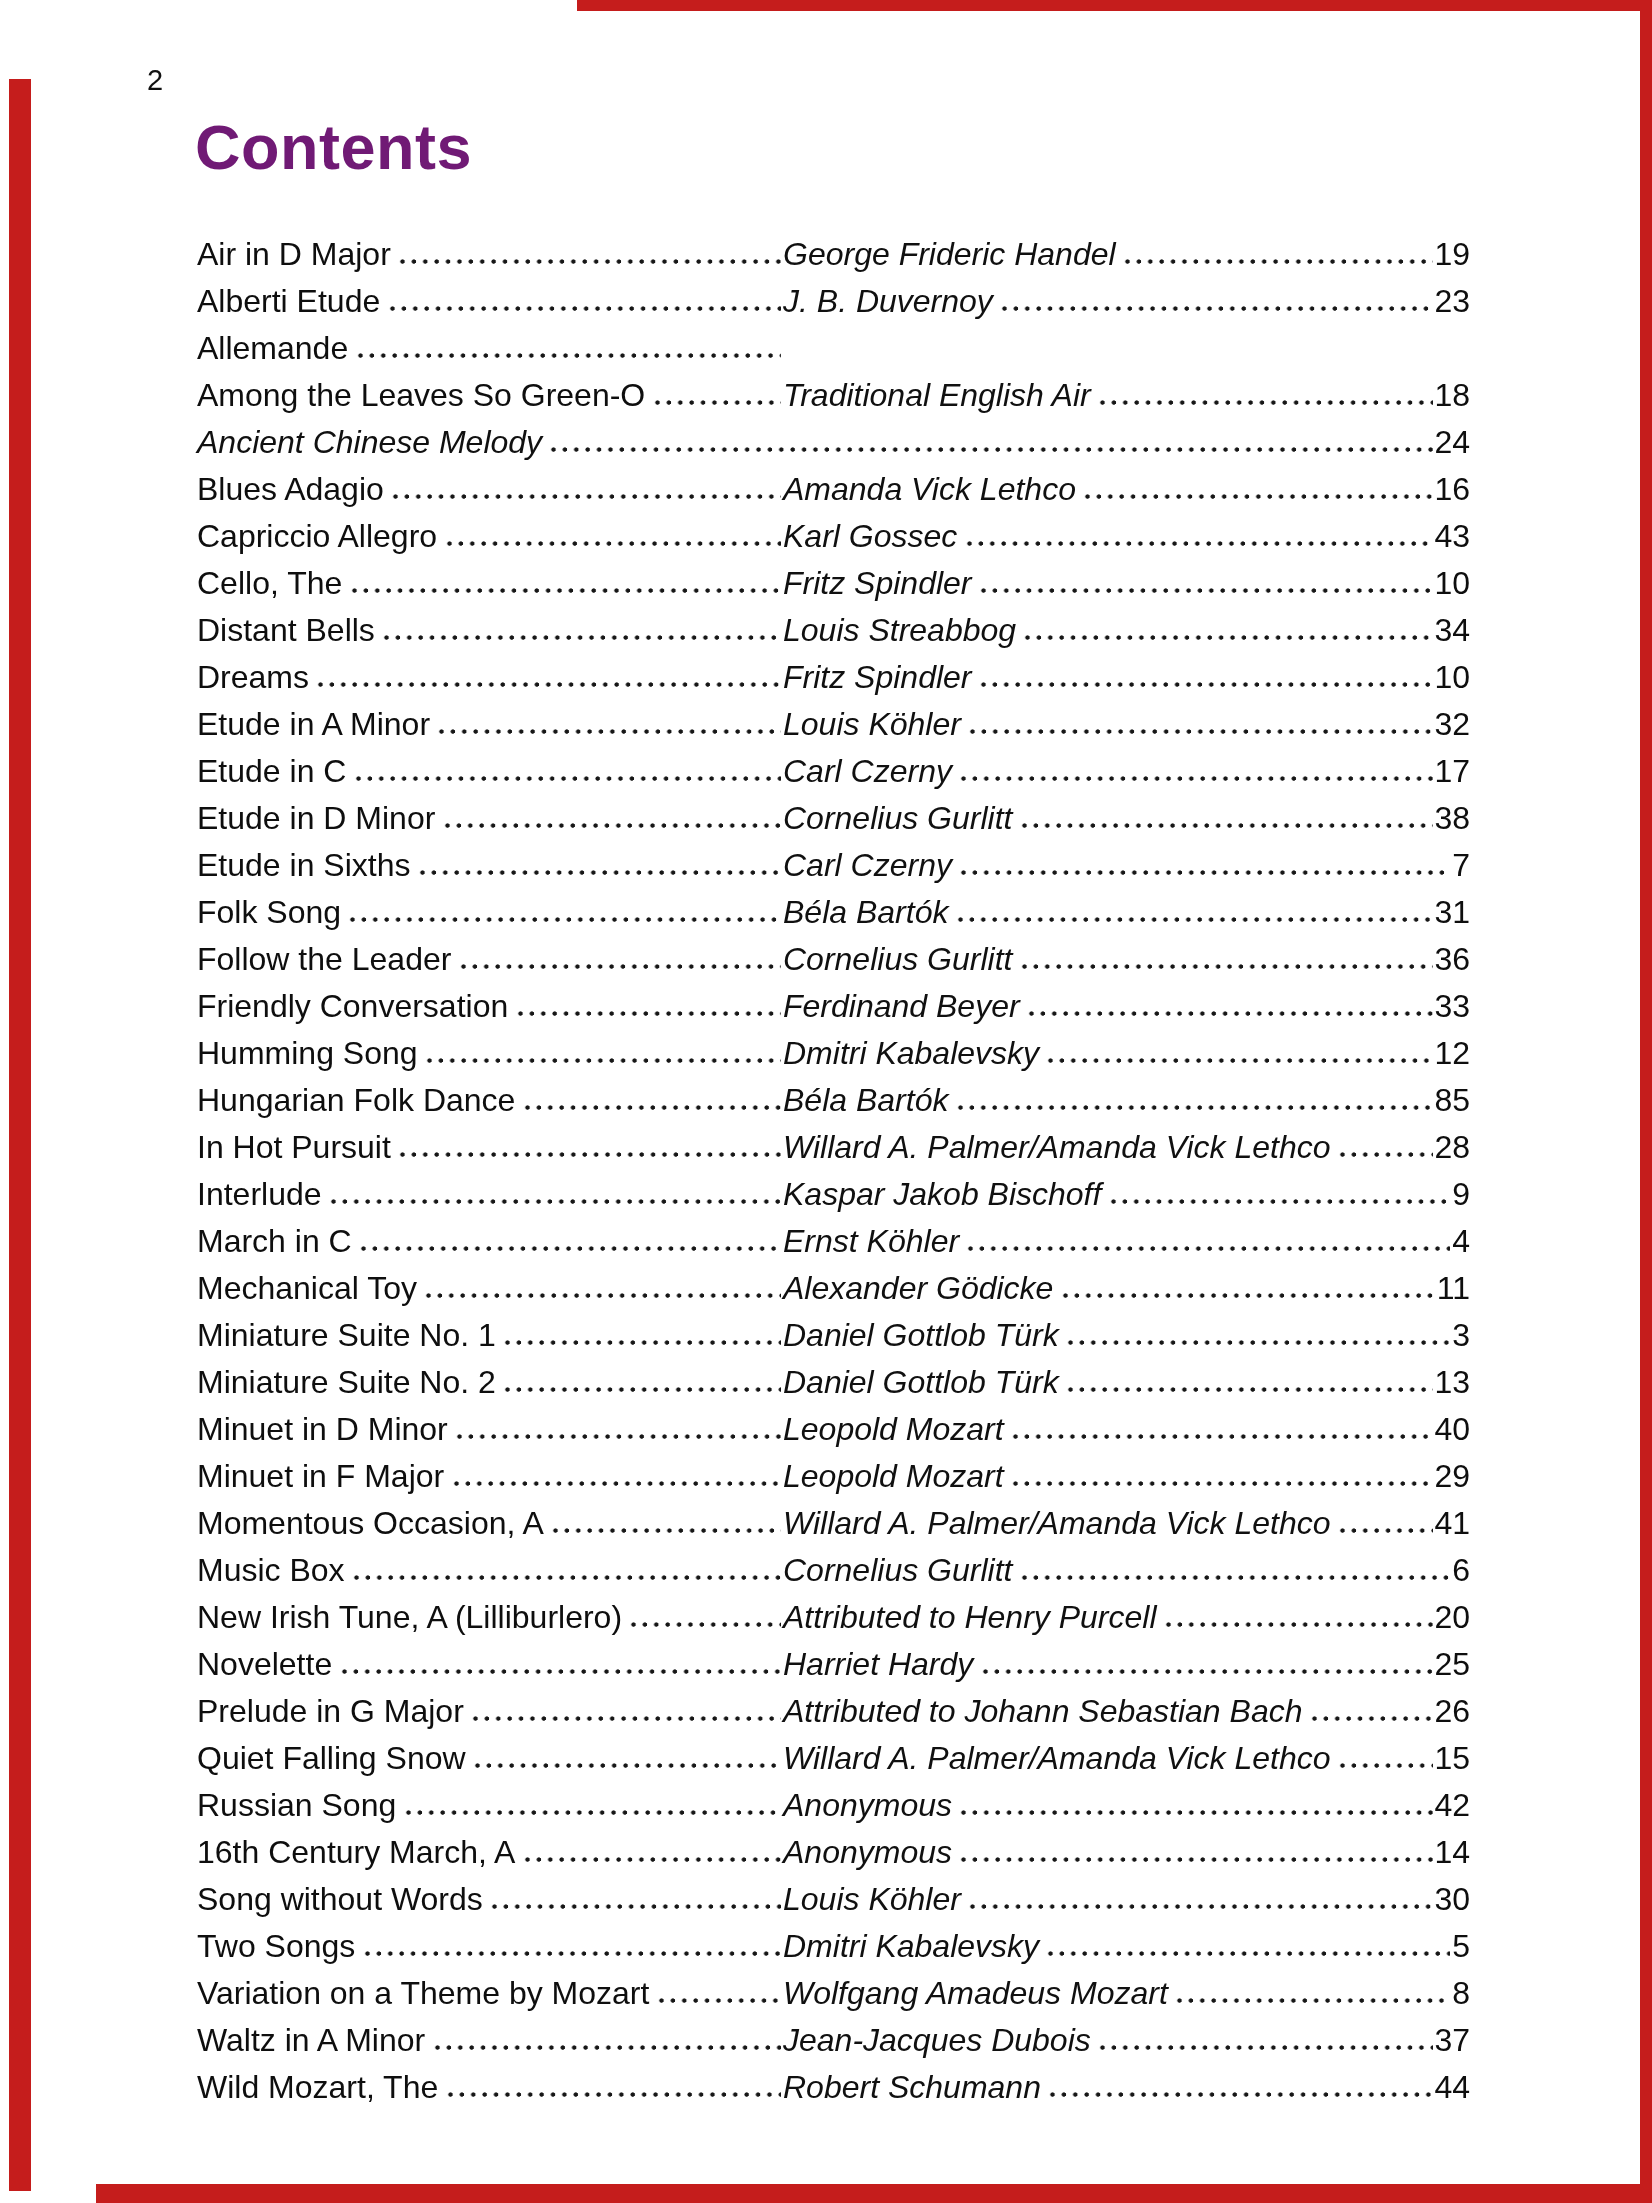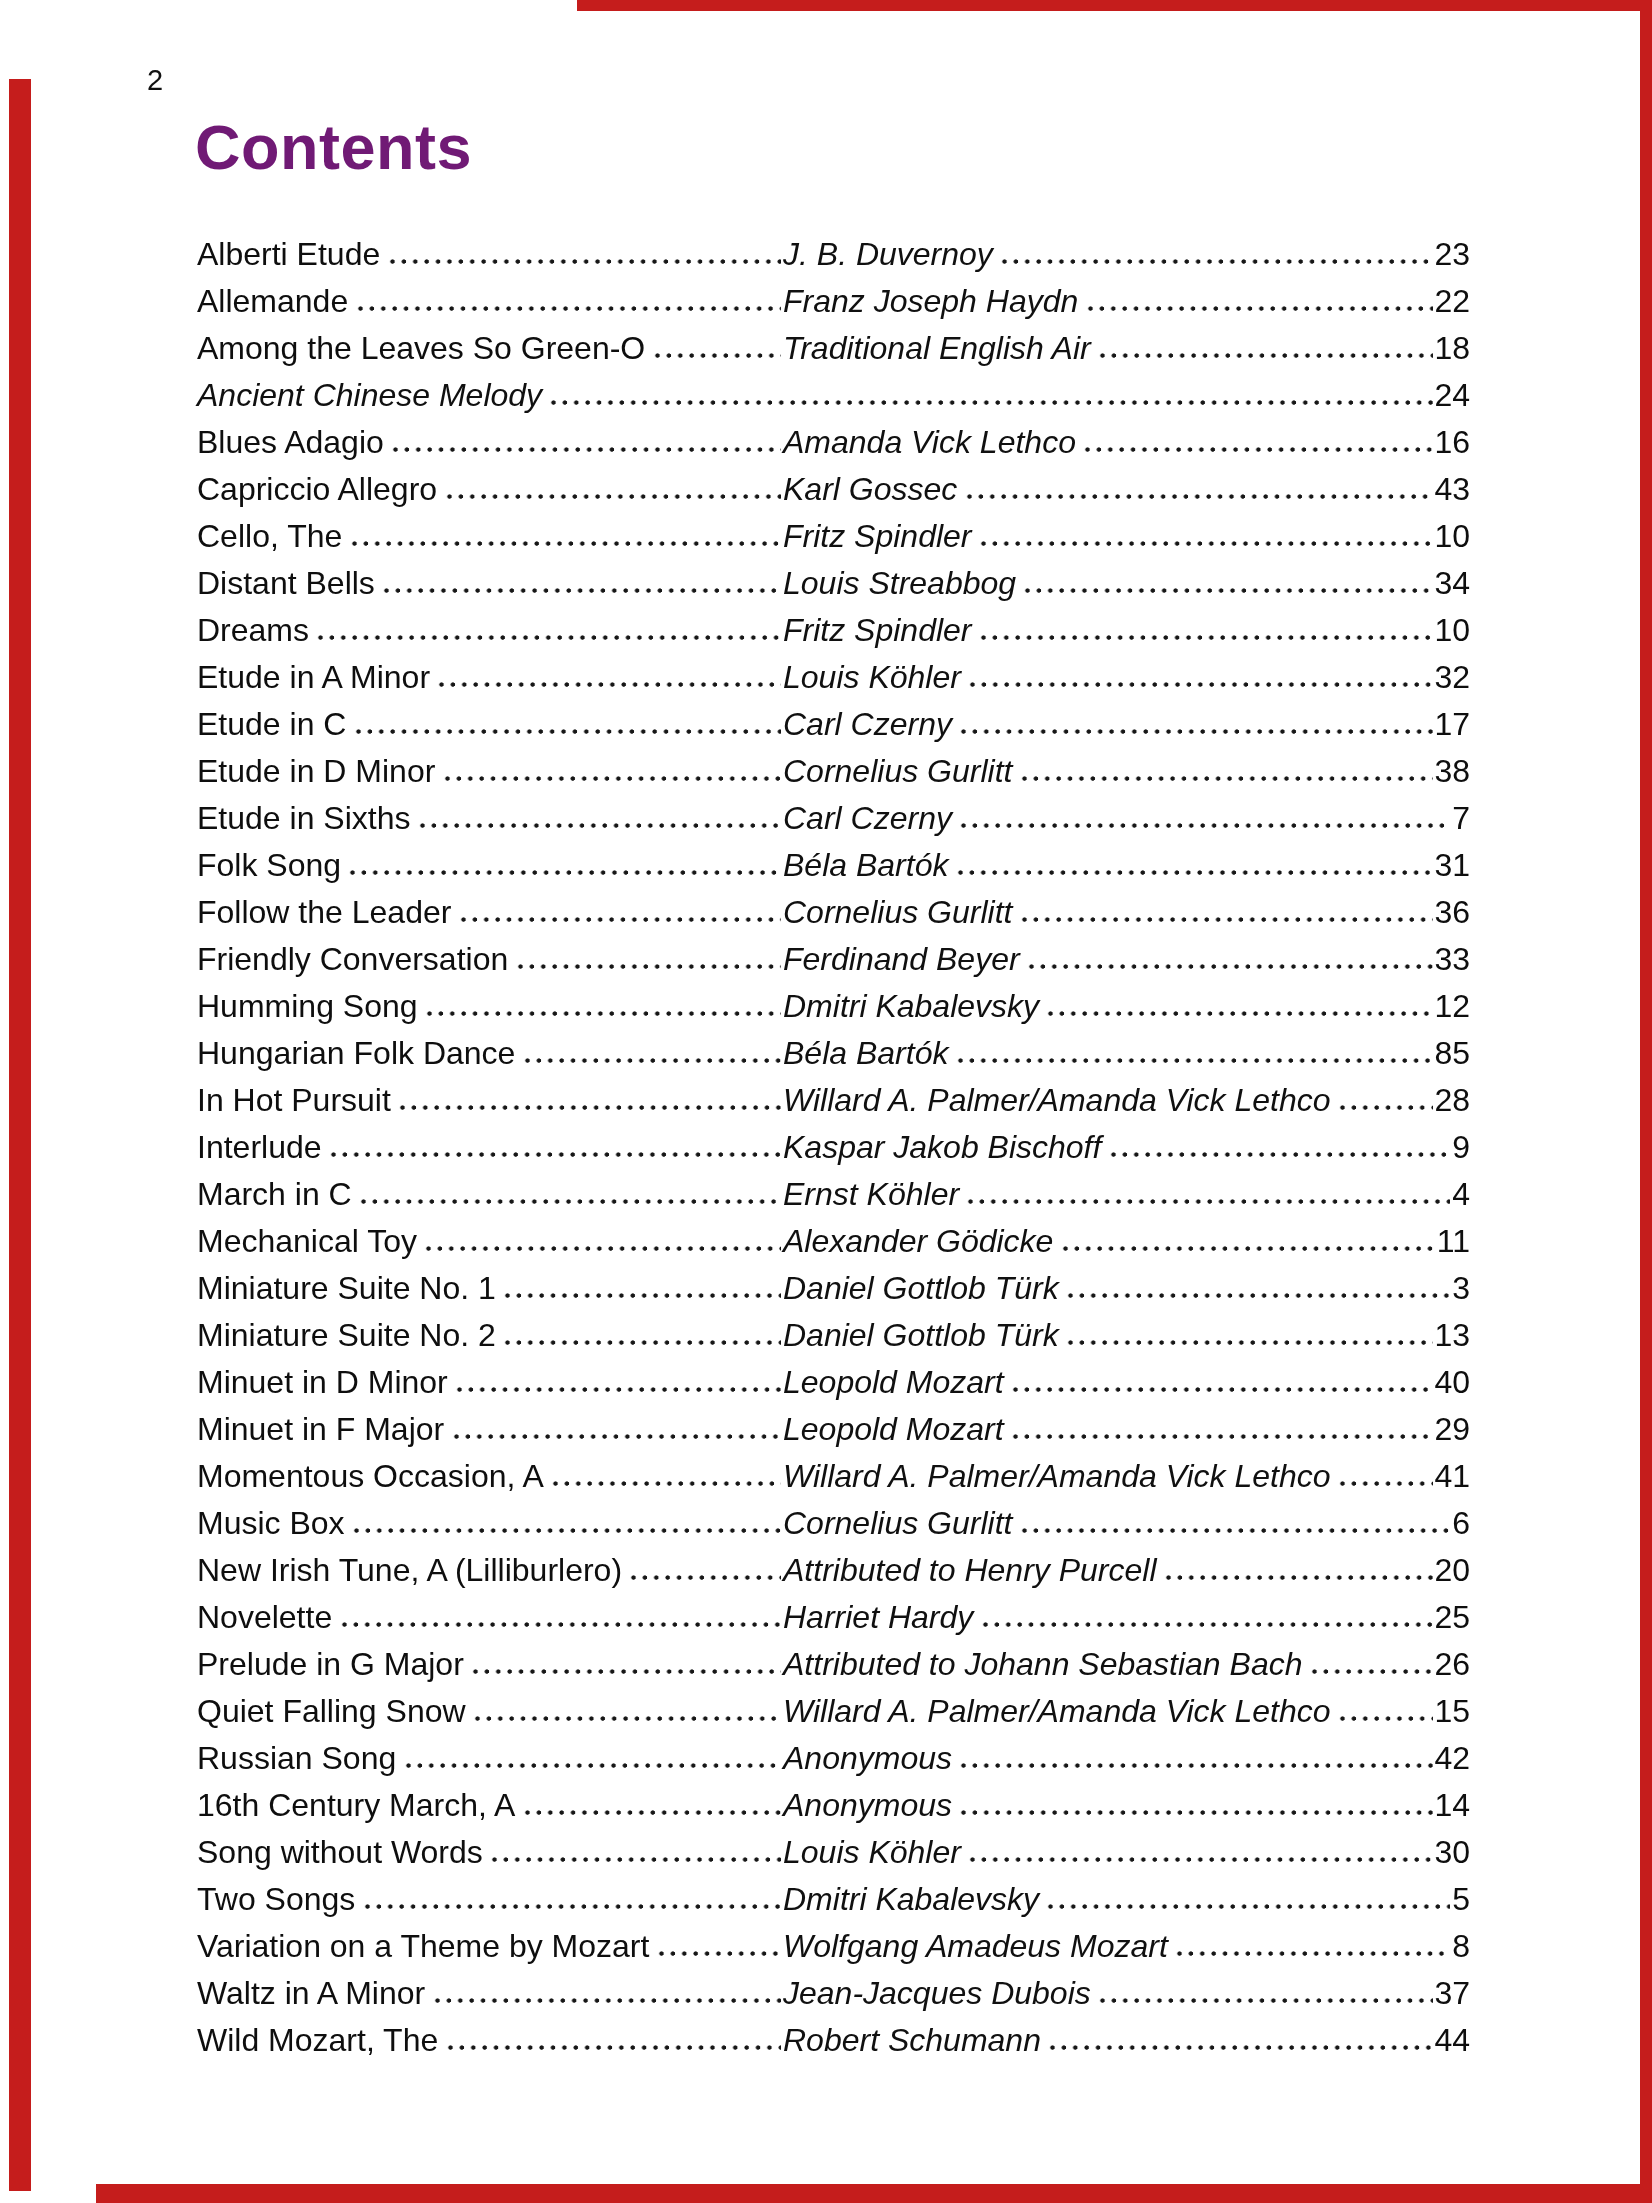--- a/index.html
+++ b/index.html
@@ -63,38 +63,44 @@
 <div class="edge edge-top"></div>
 <div class="edge edge-right"></div>
 <div class="edge edge-bottom"></div>
 
 <div class="page-num">2</div>
 <h1 class="page-title">Contents</h1>
 
 <div class="toc">
     <div class="row">
       <span class="title-cell">
+        <span class="entry-title">Air in D Major</span>
+        <span class="dotfill"></span>
+      </span>
+      <span class="comp-cell">
+        <span class="entry-composer">George Frideric Handel</span>
+        <span class="dotfill"></span>
+        <span class="entry-page">19</span>
+      </span>
+    </div>
+    <div class="row">
+      <span class="title-cell">
         <span class="entry-title">Alberti Etude</span>
         <span class="dotfill"></span>
       </span>
       <span class="comp-cell">
         <span class="entry-composer">J. B. Duvernoy</span>
         <span class="dotfill"></span>
         <span class="entry-page">23</span>
       </span>
     </div>
     <div class="row">
       <span class="title-cell">
         <span class="entry-title">Allemande</span>
         <span class="dotfill"></span>
-      </span>
-      <span class="comp-cell">
-        <span class="entry-composer">Franz Joseph Haydn</span>
-        <span class="dotfill"></span>
-        <span class="entry-page">22</span>
       </span>
     </div>
     <div class="row">
       <span class="title-cell">
         <span class="entry-title">Among the Leaves So Green-O</span>
         <span class="dotfill"></span>
       </span>
       <span class="comp-cell">
         <span class="entry-composer">Traditional English Air</span>
         <span class="dotfill"></span>

